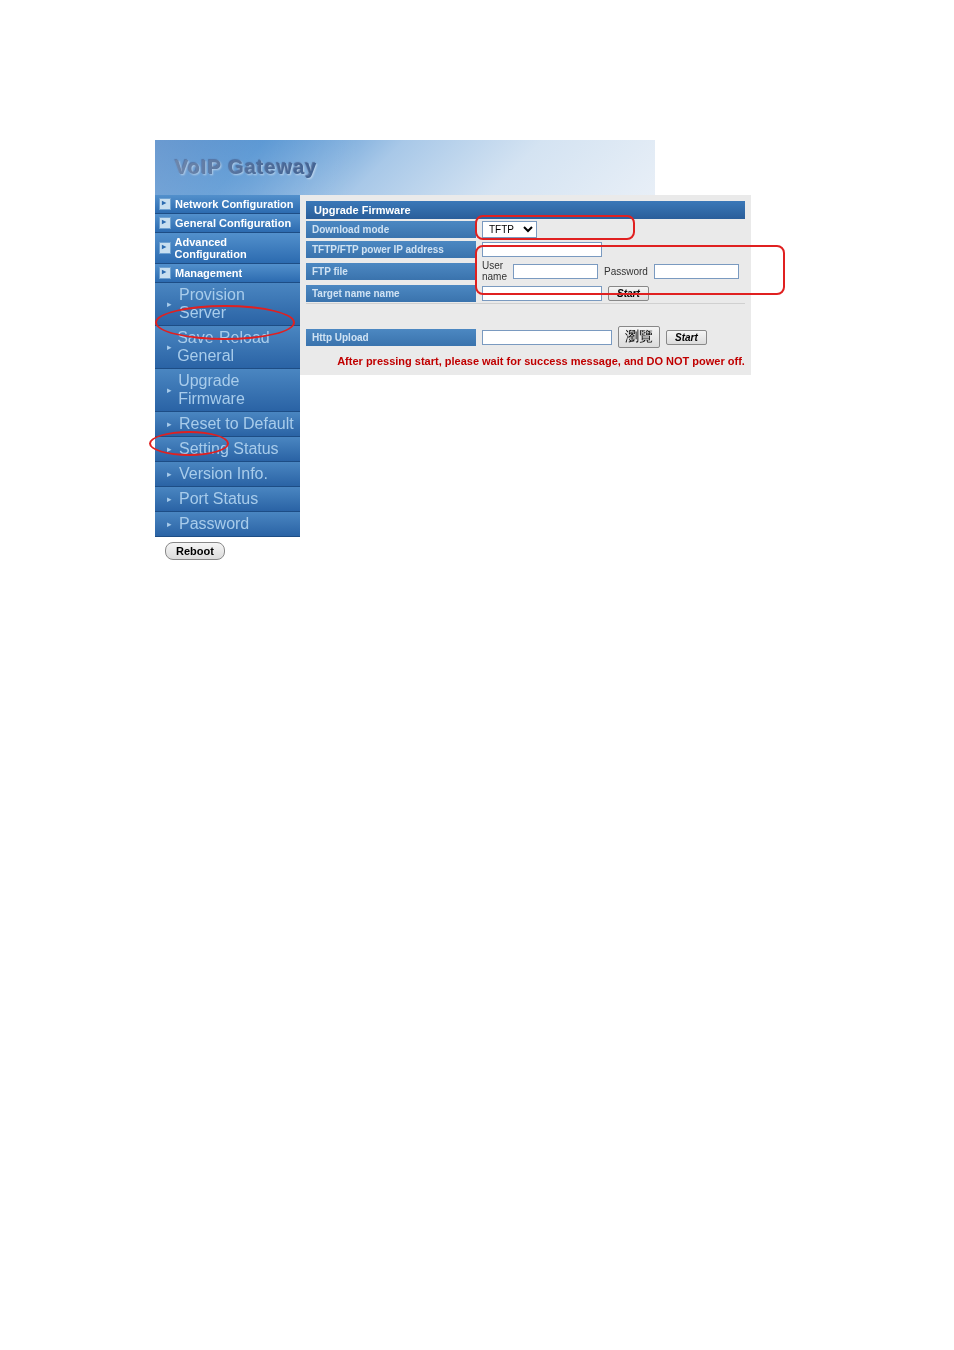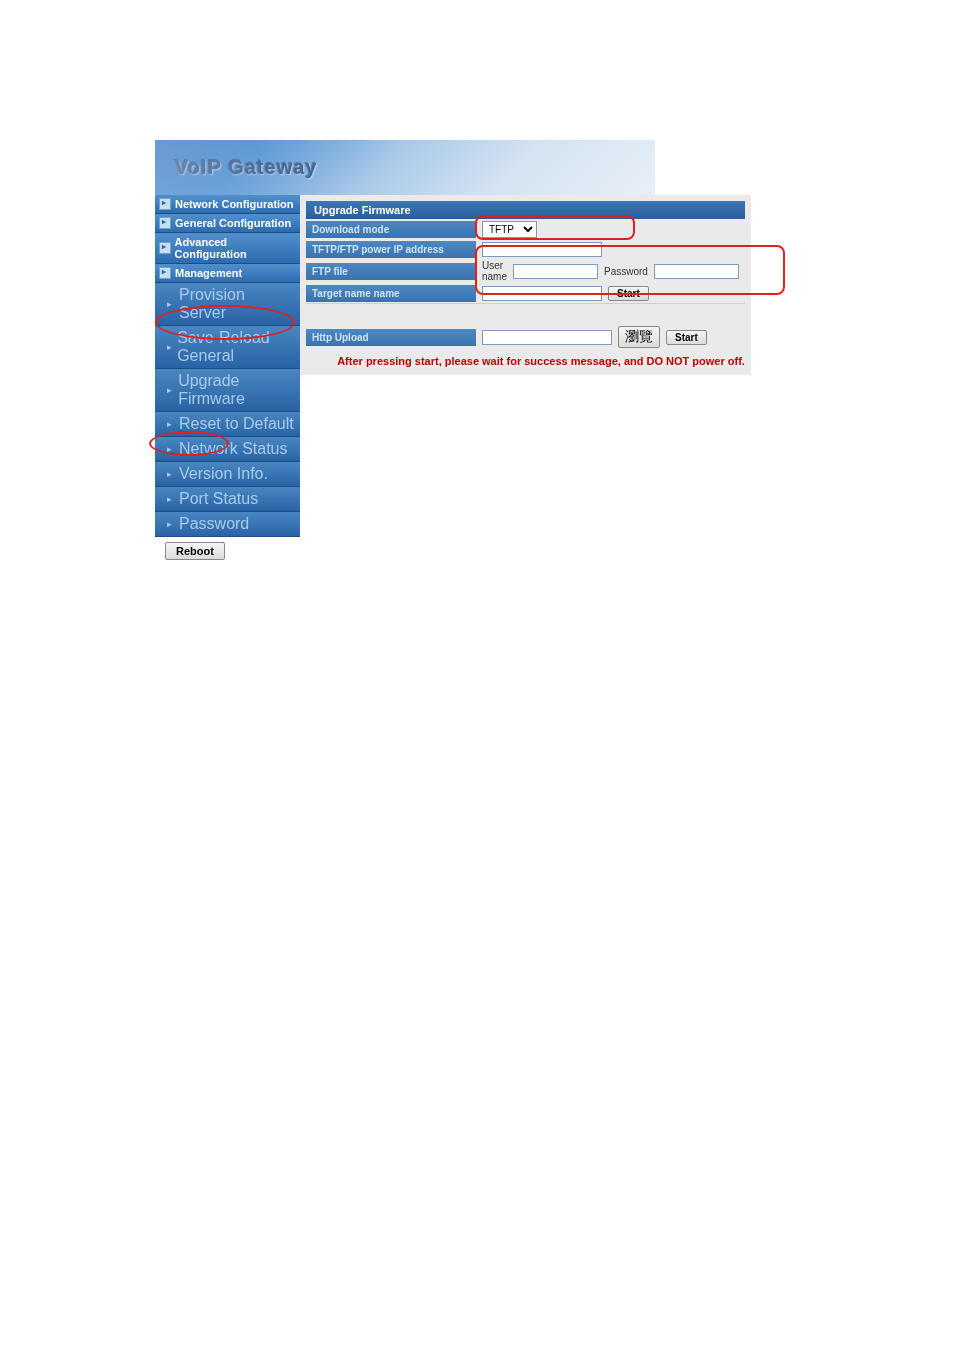--- a/index.html
+++ b/index.html
@@ -93,21 +93,21 @@
       line-height: 8px;
     }
     .sub-icon::before { content: "▸"; }
     .reboot-btn {
       display: inline-block;
       margin: 5px 0 0 10px;
       padding: 2px 10px;
       font-size: 11px;
       font-weight: bold;
       border: 1px solid #888;
-      border-radius: 2px;
+      border-radius: 8px;
       background: linear-gradient(#f5f5f5, #dcdcdc);
       cursor: pointer;
     }
     .annotation-oval-1 {
       position: absolute;
       border: 2px solid #e02020;
       border-radius: 50%;
       width: 140px;
       height: 35px;
       pointer-events: none;
@@ -173,20 +173,21 @@
     .filename-input { width: 120px; }
     .http-input { width: 130px; }
     .small-btn {
       font-size: 10px;
       font-weight: bold;
       padding: 1px 8px;
       border: 1px solid #888;
       border-radius: 2px;
       background: linear-gradient(#f5f5f5, #dcdcdc);
       cursor: pointer;
+      font-style: italic;
     }
     .browse-btn {
       font-size: 14px;
       padding: 1px 6px;
       border: 1px solid #888;
       border-radius: 2px;
       background: linear-gradient(#f5f5f5, #dcdcdc);
       cursor: pointer;
     }
     .field-label {
@@ -241,21 +242,21 @@
         <div class="sub-item">
           <span class="sub-icon"></span>
           <span>Upgrade Firmware</span>
         </div>
         <div class="sub-item">
           <span class="sub-icon"></span>
           <span>Reset to Default</span>
         </div>
         <div class="sub-item">
           <span class="sub-icon"></span>
-          <span>Network Status</span>
+          <span>Setting Status</span>
         </div>
         <div class="sub-item">
           <span class="sub-icon"></span>
           <span>Version Info.</span>
         </div>
         <div class="sub-item">
           <span class="sub-icon"></span>
           <span>Port Status</span>
         </div>
         <div class="sub-item">

